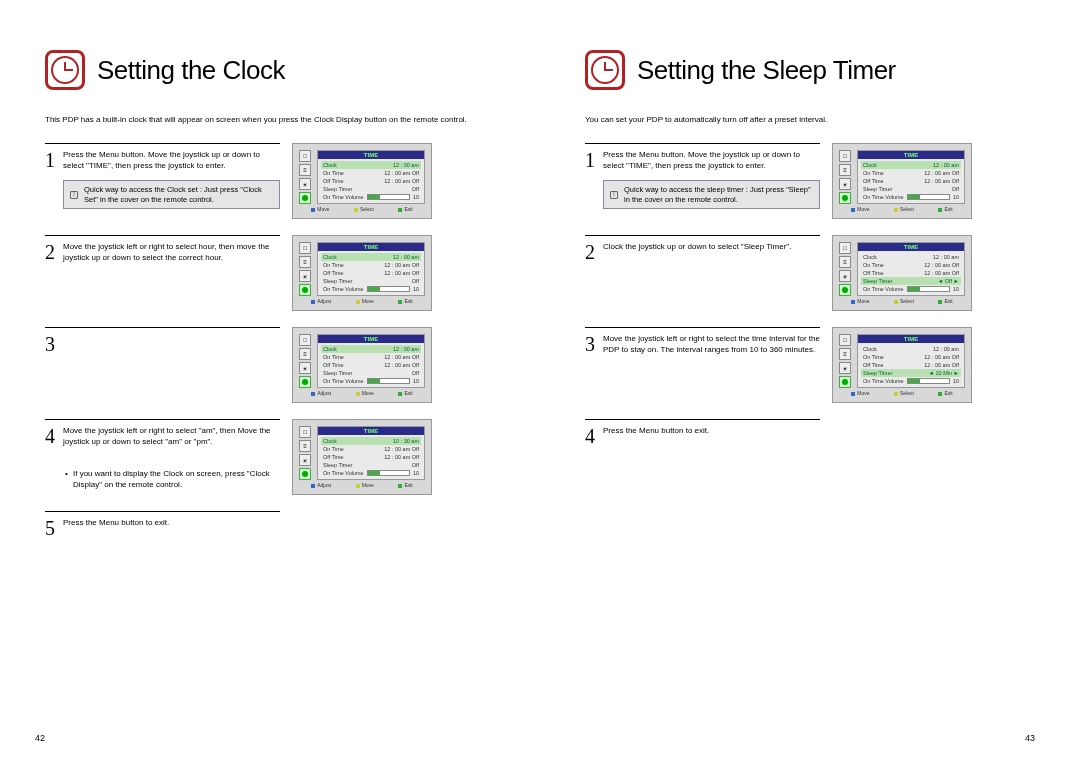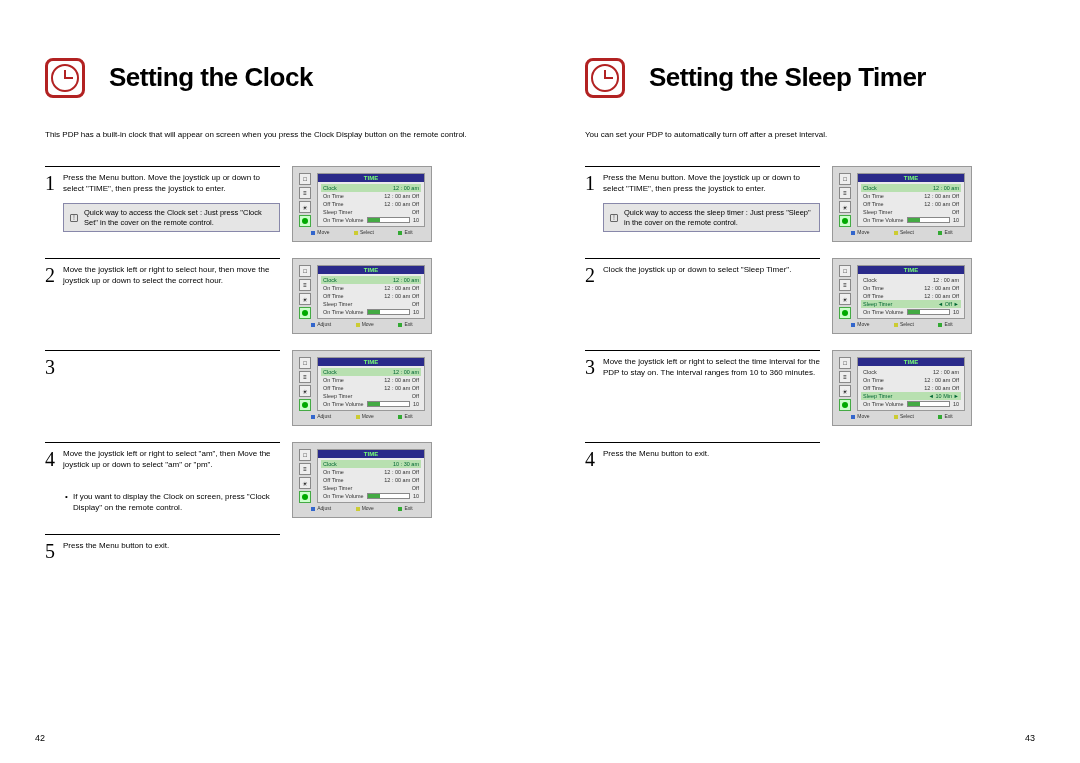--- a/index.html
+++ b/index.html
@@ -60,28 +60,28 @@
     content: '';
     position: absolute;
     width: 7px;
     height: 2px;
     background: #b22222;
     top: 11px;
     left: 13px;
   }
   h1 {
     font-size: 26px;
-    font-weight: bold;
-    margin: 12px;
+    font-weight: normal;
+    margin: 0;
     letter-spacing: -0.5px;
   }
   .intro {
     font-size: 8px;
     line-height: 1.4;
-    margin-bottom: 26px;
+    margin-bottom: 18px;
     color: #000;
   }
   .step-row {
     display: flex;
     gap: 12px;
     margin-bottom: 16px;
     align-items: flex-start;
   }
   .step-left {
     width: 235px;

